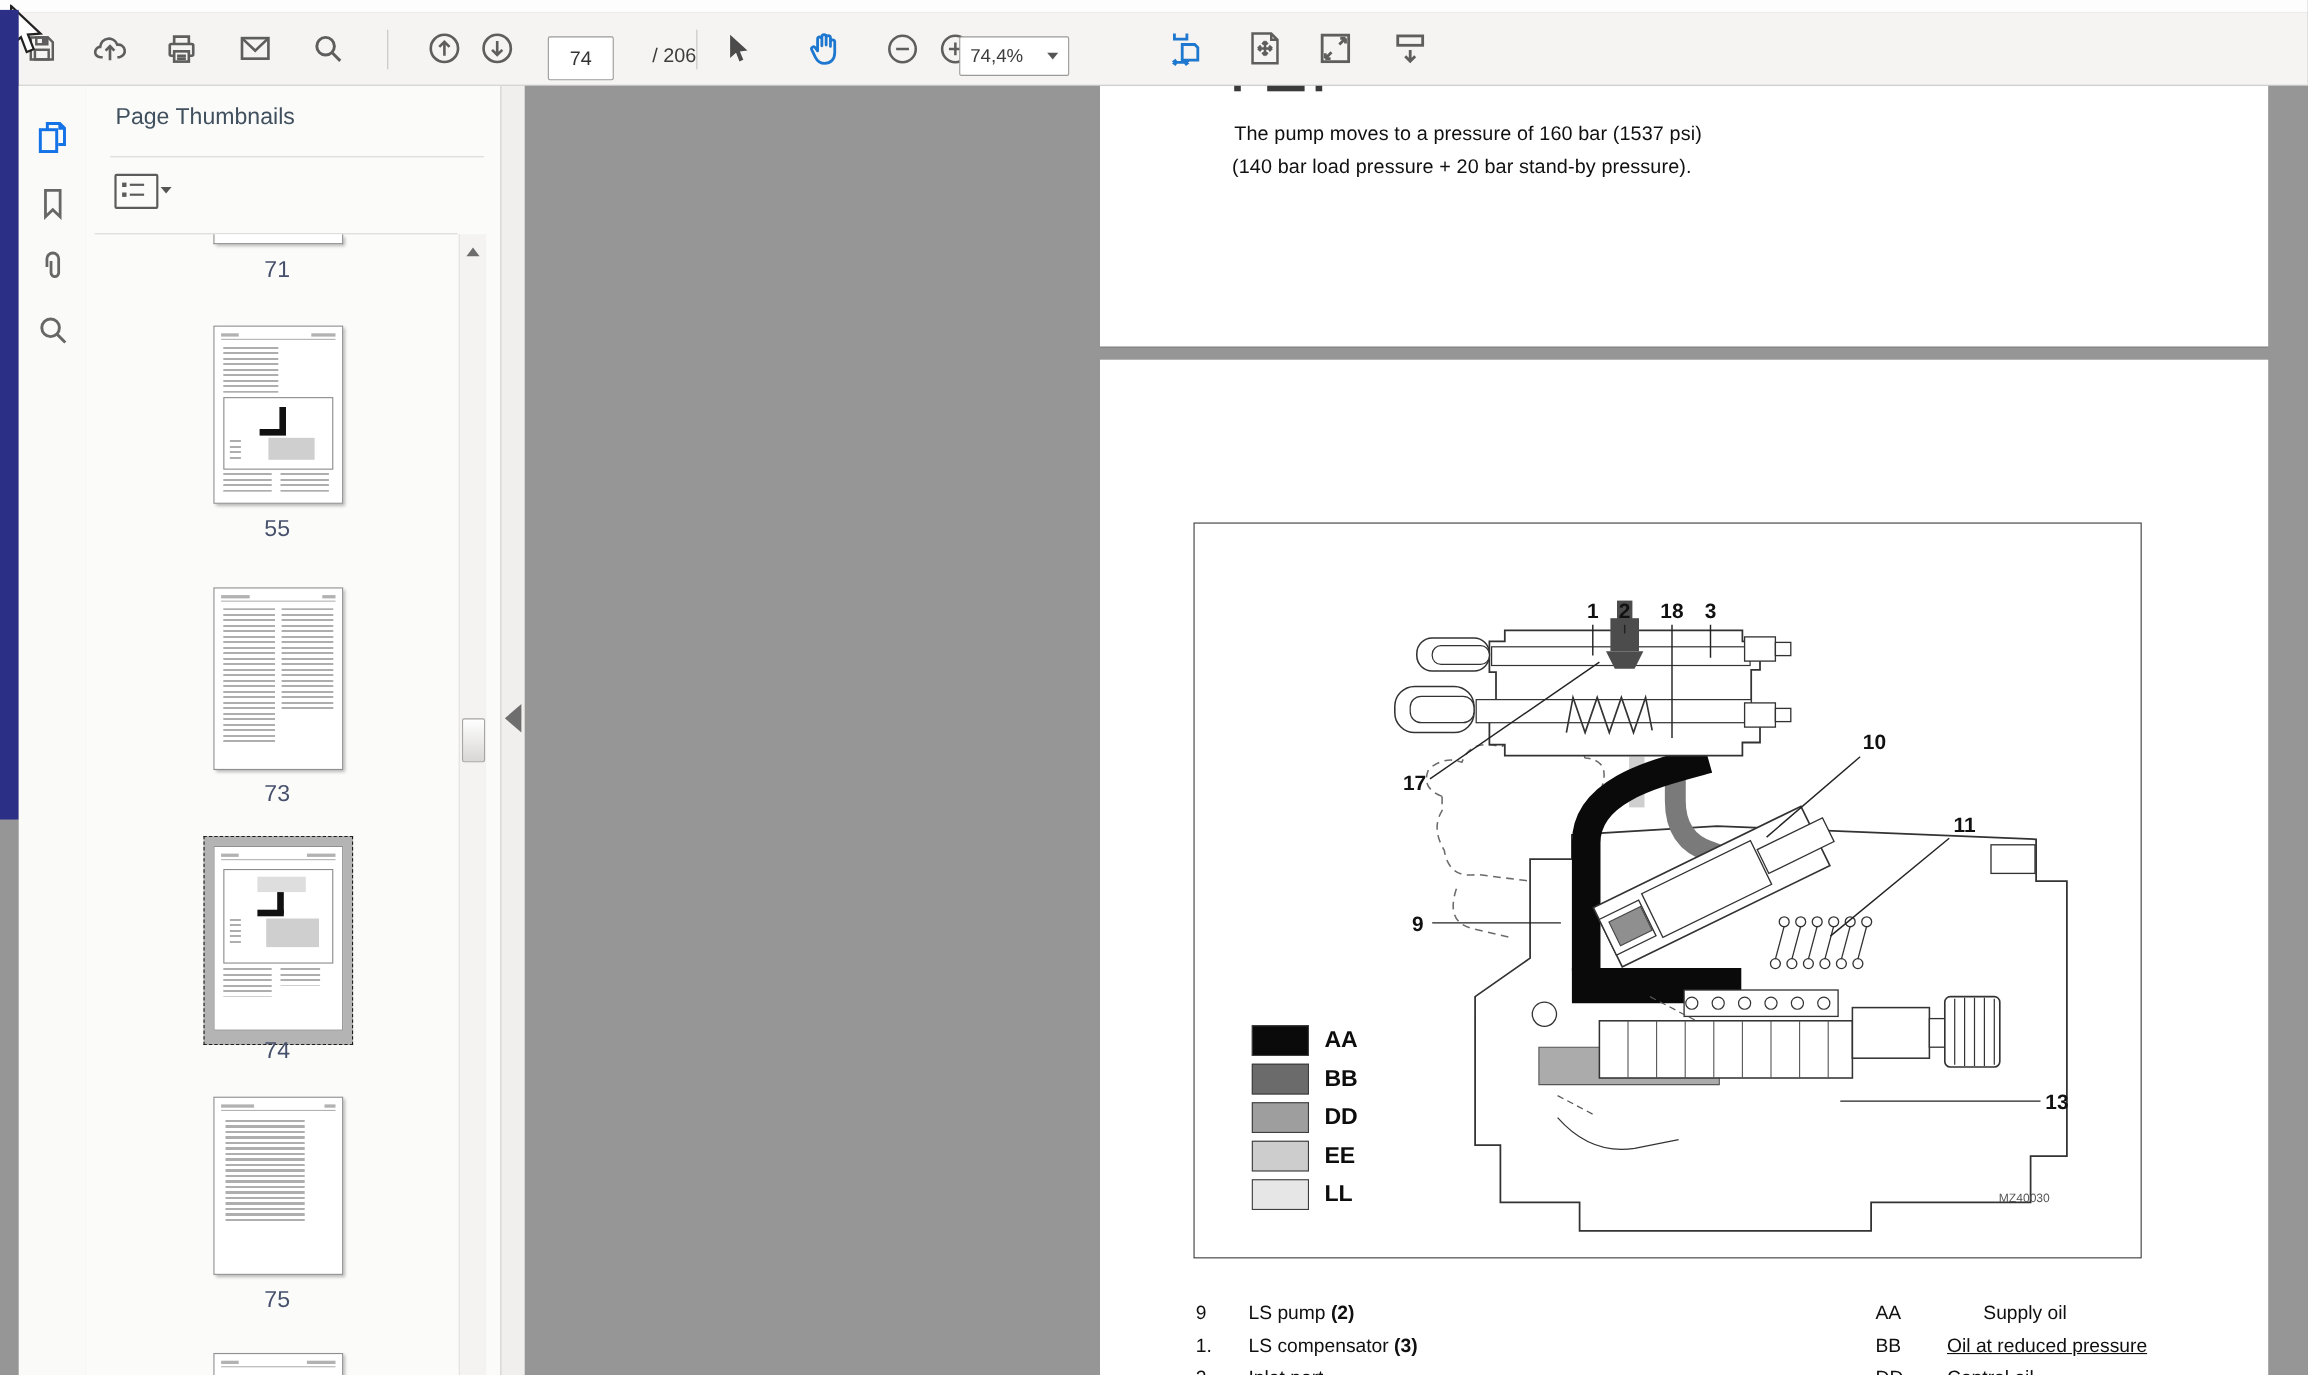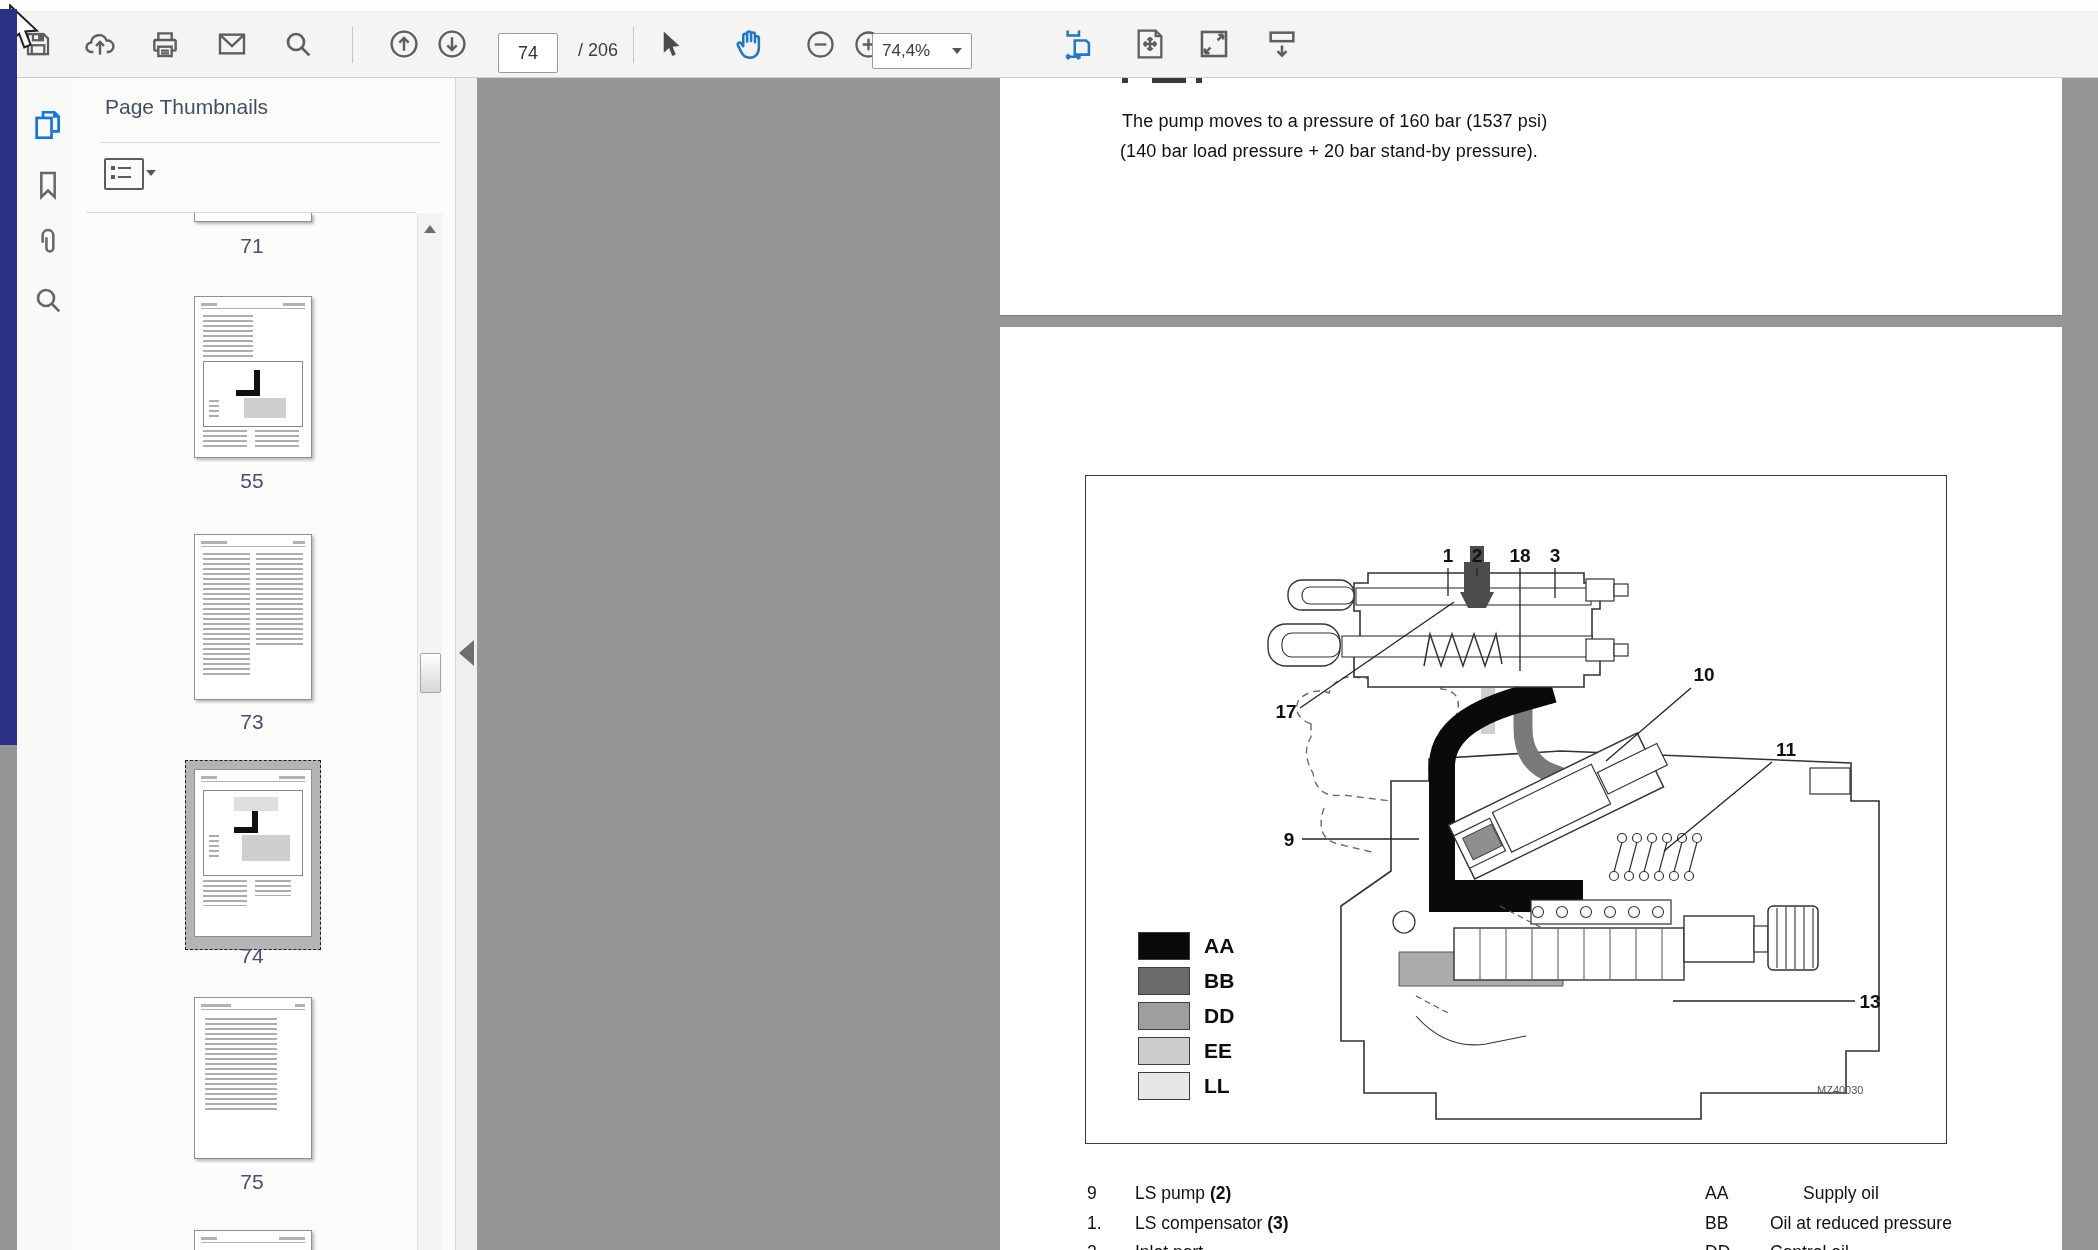--- a/index.html
+++ b/index.html
@@ -128,21 +128,21 @@
       </svg>
     </div>
     <div class="tbtn" style="left:430px;">
       <svg width="32" height="32" viewBox="0 0 24 24" fill="none" stroke="#5e5e5e" stroke-width="1.8">
         <circle cx="12" cy="12" r="9.3"></circle>
           <path d="M12,7 V16 M8.5,13 12,16.5 15.5,13"></path>
       </svg>
     </div>
 
     <input class="tinput" style="left: 498px;" value="74">
-    <div class="ttext" style="left:578px;">/ 206</div>
+    <div class="ttext" style="left:593px;">/ 206</div>
 
     <div class="tsep" style="left:633px;"></div>
 
     <div class="tbtn" style="left:648px;">
       <svg width="30" height="30" viewBox="0 0 24 24">
         <path d="M7,2 L7,19 L11.3,15.2 L13.8,21.5 L16.6,20.3 L14.1,14.2 L19.6,13.6 Z" fill="#4b4b4b"></path>
       </svg>
     </div>
     <div class="tbtn" style="left:728px;">
       <svg width="36" height="36" viewBox="0 0 24 24" fill="none" stroke="#1f78cf" stroke-width="1.7" stroke-linecap="round" stroke-linejoin="round">
@@ -496,18 +496,18 @@
     <div class="plnum" style="left:87px;top:856px;">9</div>
     <div class="pltext" style="left:135px;top:856px;"><span>LS pump </span><span class="plbold">(2)</span></div>
     <div class="plnum" style="left:87px;top:886px;">1.</div>
     <div class="pltext" style="left:135px;top:886px;"><span>LS compensator </span><span class="plbold">(3)</span></div>
     <div class="plnum" style="left:87px;top:915px;">2</div>
     <div class="pltext" style="left:135px;top:915px;"><span>Inlet port</span><span class="plbold"></span></div>
 
     <div class="plnum" style="left:705px;top:856px;">AA</div>
     <div class="pltext" style="left:770px;top:856px;margin-left:33px;">Supply oil</div>
     <div class="plnum" style="left:705px;top:886px;">BB</div>
-    <div class="pltext" style="left:770px;top:886px;">Oil at reduced pressure</div>
+    <div class="pltext" style="left:770px;top:886px;text-decoration:underline;">Oil at reduced pressure</div>
     <div class="plnum" style="left:705px;top:915px;">DD</div>
     <div class="pltext" style="left:770px;top:915px;">Control oil</div>
   </div>
 
 </div>
 
 </body></html>

